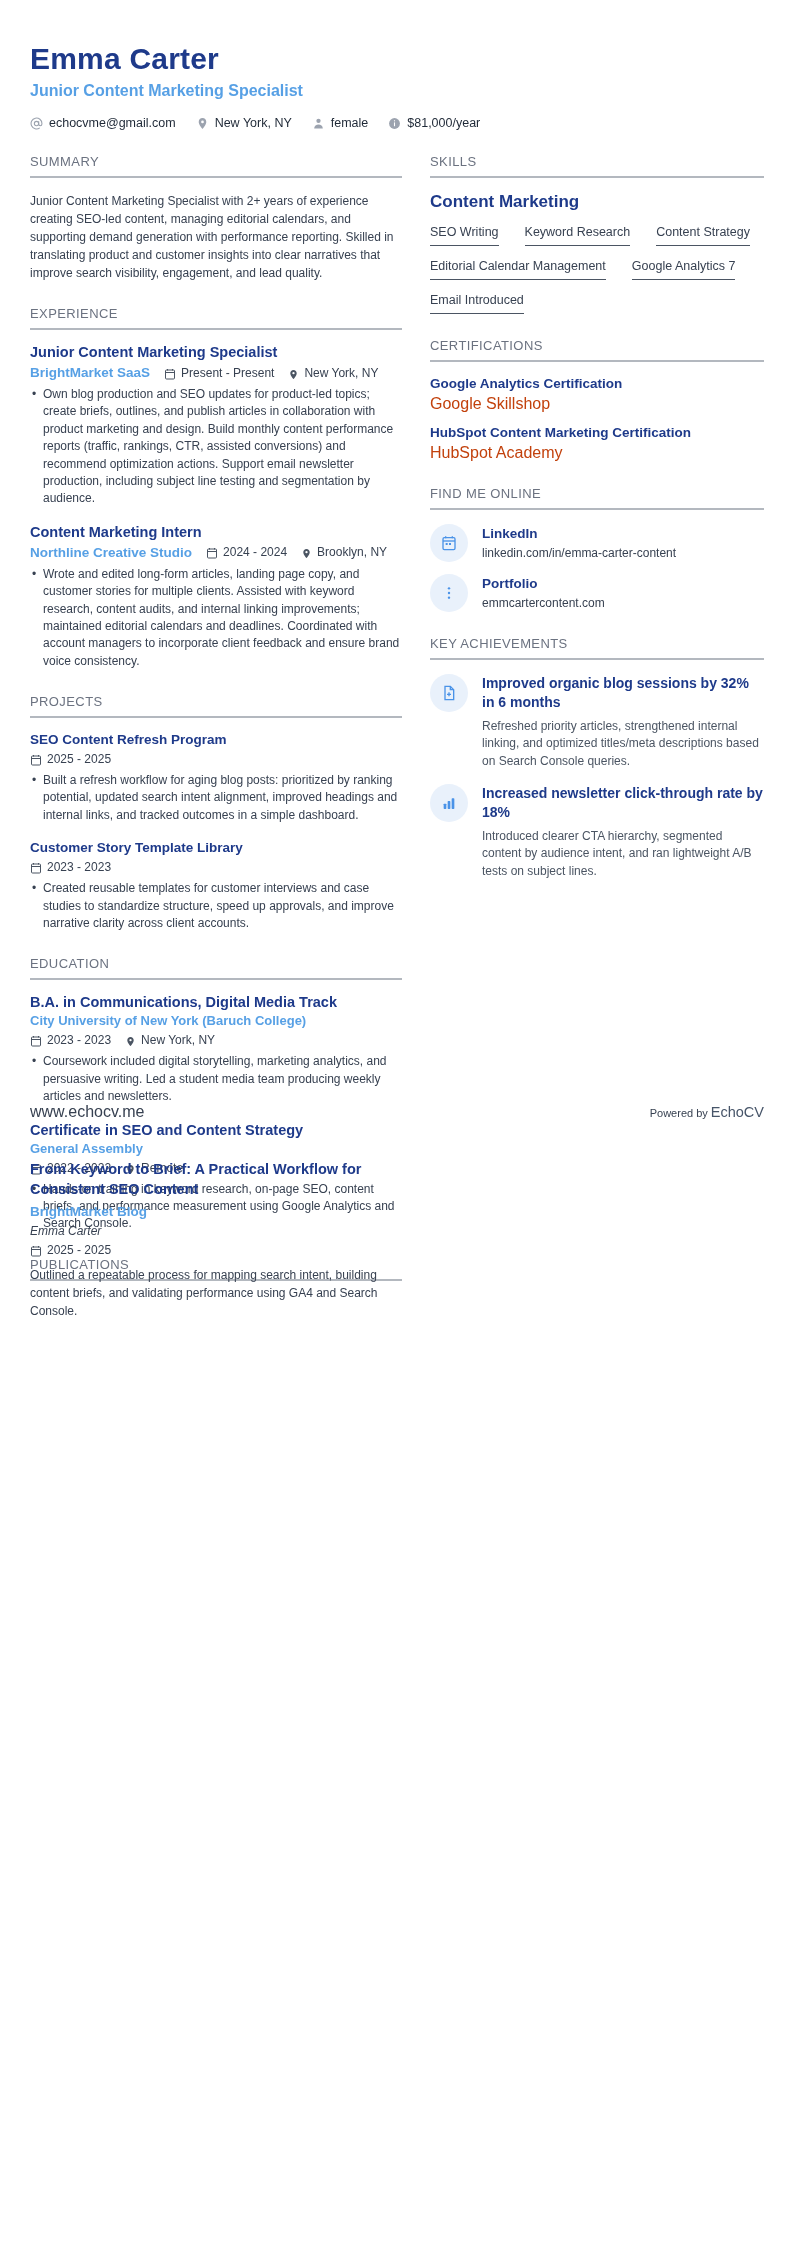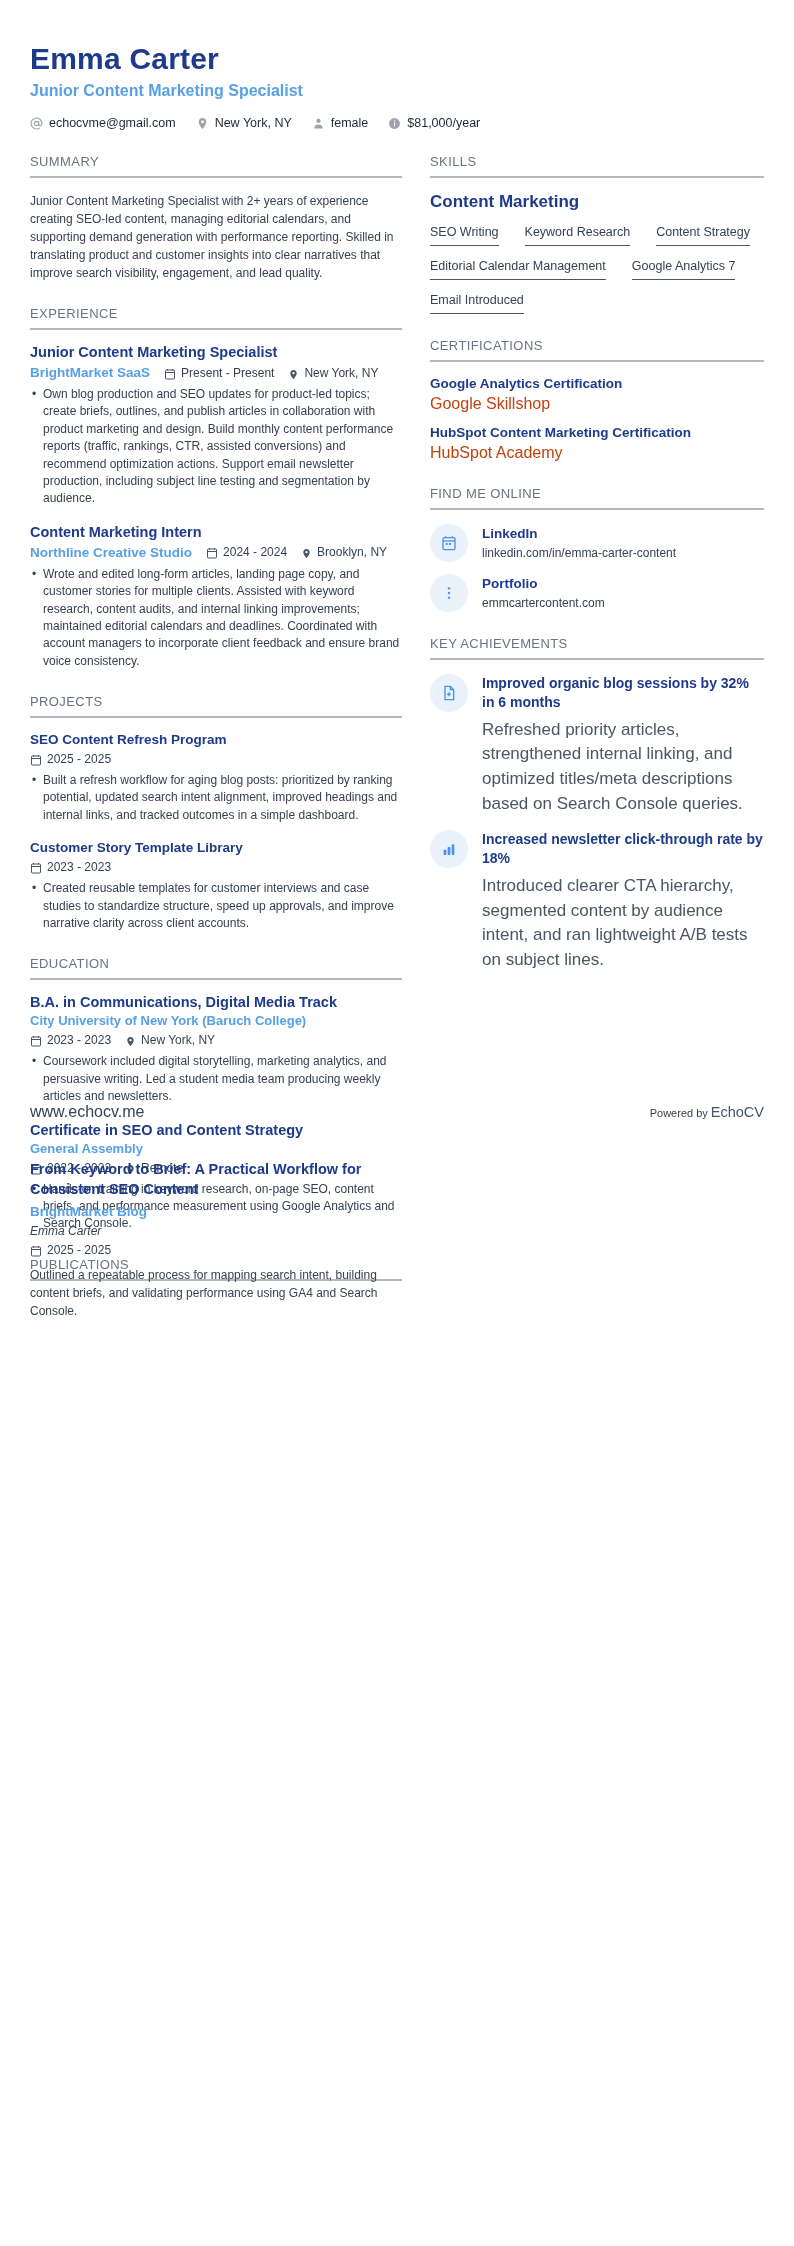--- a/index.html
+++ b/index.html
@@ -49,21 +49,21 @@
   .cert-name { font-size:13.5px; font-weight:bold; color:#1e3a8a; }
   .cert-issuer { font-size:16px; color:#c2410c; margin-top:4px; }
 
   .link-row { display:flex; align-items:flex-start; gap:14px; margin-bottom:12px; }
   .circ { width:38px; height:38px; border-radius:50%; background:#e9f1fb; flex:none; display:flex; align-items:center; justify-content:center; color:#4a93e8; }
   .link-label { font-size:13.5px; font-weight:bold; color:#1e3a8a; padding-top:2px; }
   .link-url { font-size:12px; color:#374151; margin-top:5px; }
 
   .ach-row { display:flex; align-items:flex-start; gap:14px; margin-bottom:14px; }
   .ach-title { font-size:14px; font-weight:bold; color:#1e3a8a; line-height:1.35; }
-  .ach-desc { font-size:17px; color:#4b5563; line-height:1.45; margin-top:6px; }
+  .ach-desc { font-size:12px; color:#4b5563; line-height:1.45; margin-top:6px; }
 
   
   .pub-block { position:absolute; left:30px; top:1160px; width:380px; }
   .pub-title { font-size:14.5px; font-weight:bold; color:#1e3a8a; line-height:1.35; }
   .pub-publisher { font-size:13.5px; font-weight:bold; color:#57a0e5; margin-top:5px; }
   .pub-author { font-size:12px; font-style:italic; color:#374151; margin-top:5px; }
   .pub-meta { margin-top:5px; }
   .pub-desc { font-size:12px; color:#374151; line-height:1.5; margin-top:9px; }
 
   

